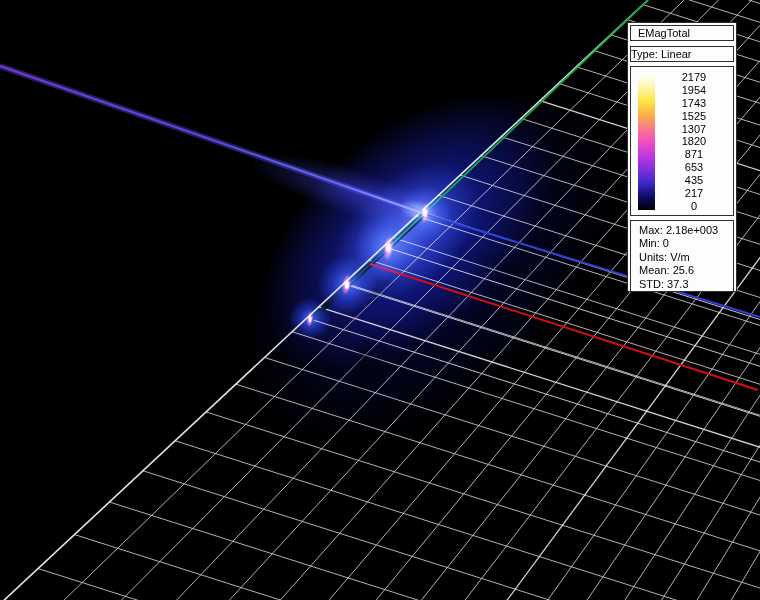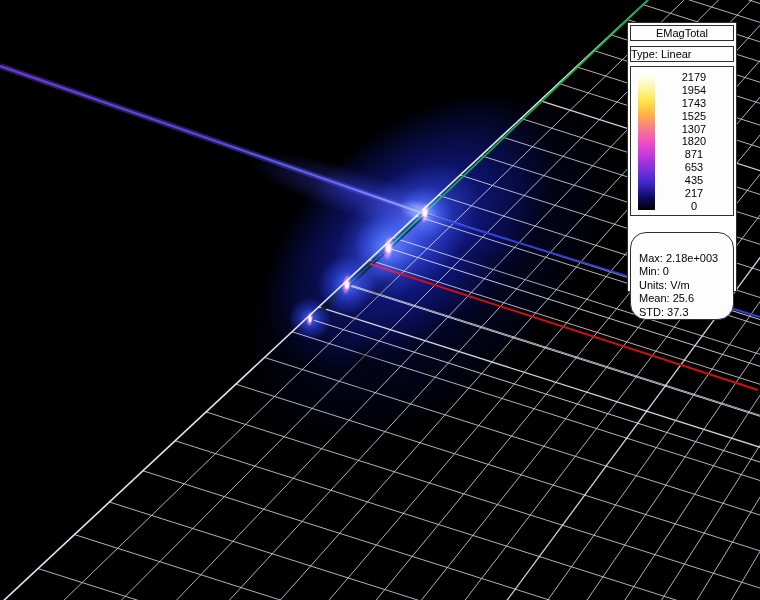--- a/index.html
+++ b/index.html
@@ -9,28 +9,28 @@
   .halo{position:absolute;border-radius:50%;mix-blend-mode:screen;}
   .shadow-streak{position:absolute;border-radius:50%;filter:blur(5px);}
   .hs{position:absolute;border-radius:50%;mix-blend-mode:screen;}
   svg{position:absolute;left:0;top:0;}
 
   
   .legend{position:absolute;left:627px;top:22px;width:110px;height:270px;background:#fff;
           border:1px solid #2a2a2a;box-sizing:border-box;padding:2px;display:flex;
           flex-direction:column;font-size:11px;color:#000;}
   .lg-box{border:1px solid #2f2f2f;box-sizing:border-box;background:#fdfdfd;}
-  .lg-title{height:16px;line-height:14px;padding-left:25px;margin-bottom:5px;flex:none;}
+  .lg-title{height:16px;line-height:14px;padding-left:7px;margin-bottom:5px;flex:none;}
   .lg-type{height:16px;line-height:14px;padding-left:0;margin-bottom:4px;flex:none;}
-  .lg-scale{height:150px;display:flex;padding:6px 0 0 7px;margin-bottom:16px;flex:none;}
+  .lg-scale{height:150px;display:flex;padding:6px 0 0 7px;margin-bottom:4px;flex:none;}
   .cbar{width:17px;height:137px;flex:none;}
   .ticks{flex:1;display:flex;flex-direction:column;justify-content:space-between;
          text-align:center;height:141px;margin-top:-2px;}
   .ticks div{height:12px;line-height:12px;}
-  .lg-stats{flex:1;padding:19px 0 0 8px;line-height:13.4px;border-radius:16px;}
+  .lg-stats{flex:1;padding:3px 0 0 8px;line-height:13.4px;}
 </style>
 </head>
 <body>
 
 <div class="viewport">
   <svg id="grid-svg" width="760" height="600">
       <g>
         <line x1="0" y1="604" x2="1500" y2="1081" stroke="#eeeef4" stroke-width="1.3" stroke-opacity="0.88"></line>
         <line x1="38.043052837573384" y1="568.5401174168297" x2="1538.0430528375734" y2="1045.5401174168296" stroke="#c9c9cf" stroke-width="1" stroke-opacity="0.88"></line>
         <line x1="74.48275862068965" y1="534.5747126436781" x2="1574.4827586206898" y2="1011.5747126436781" stroke="#c9c9cf" stroke-width="1" stroke-opacity="0.88"></line>

